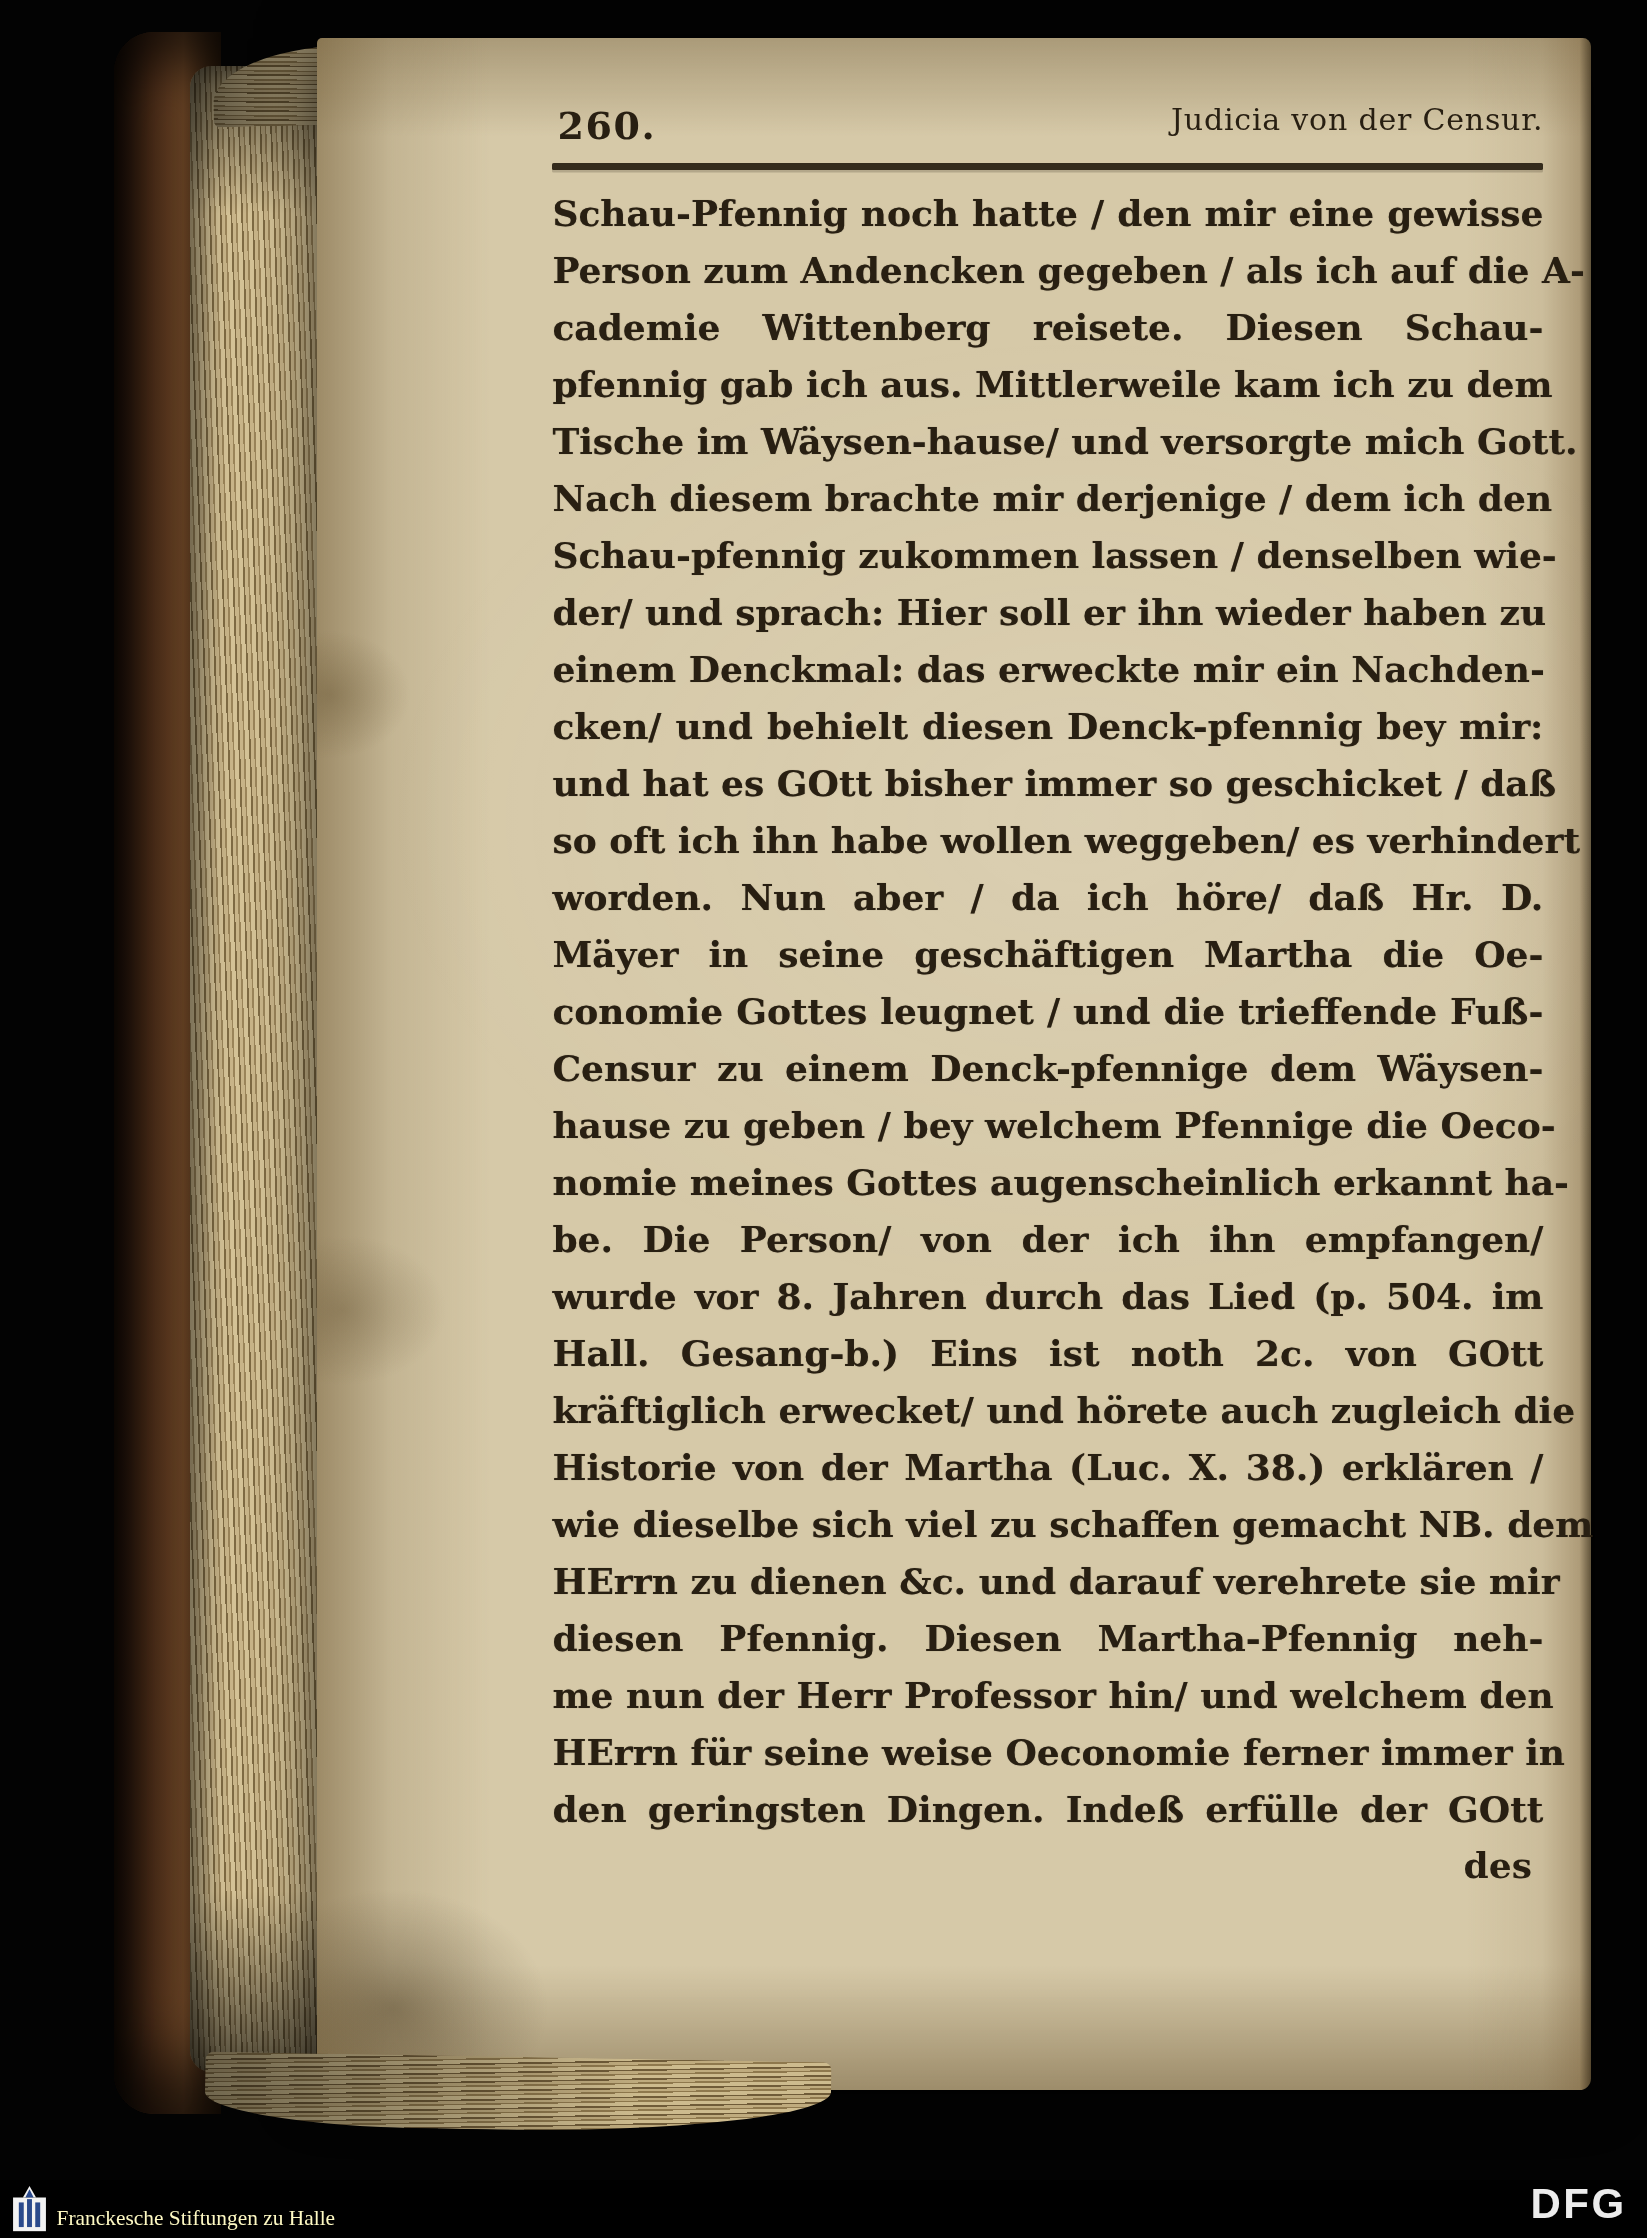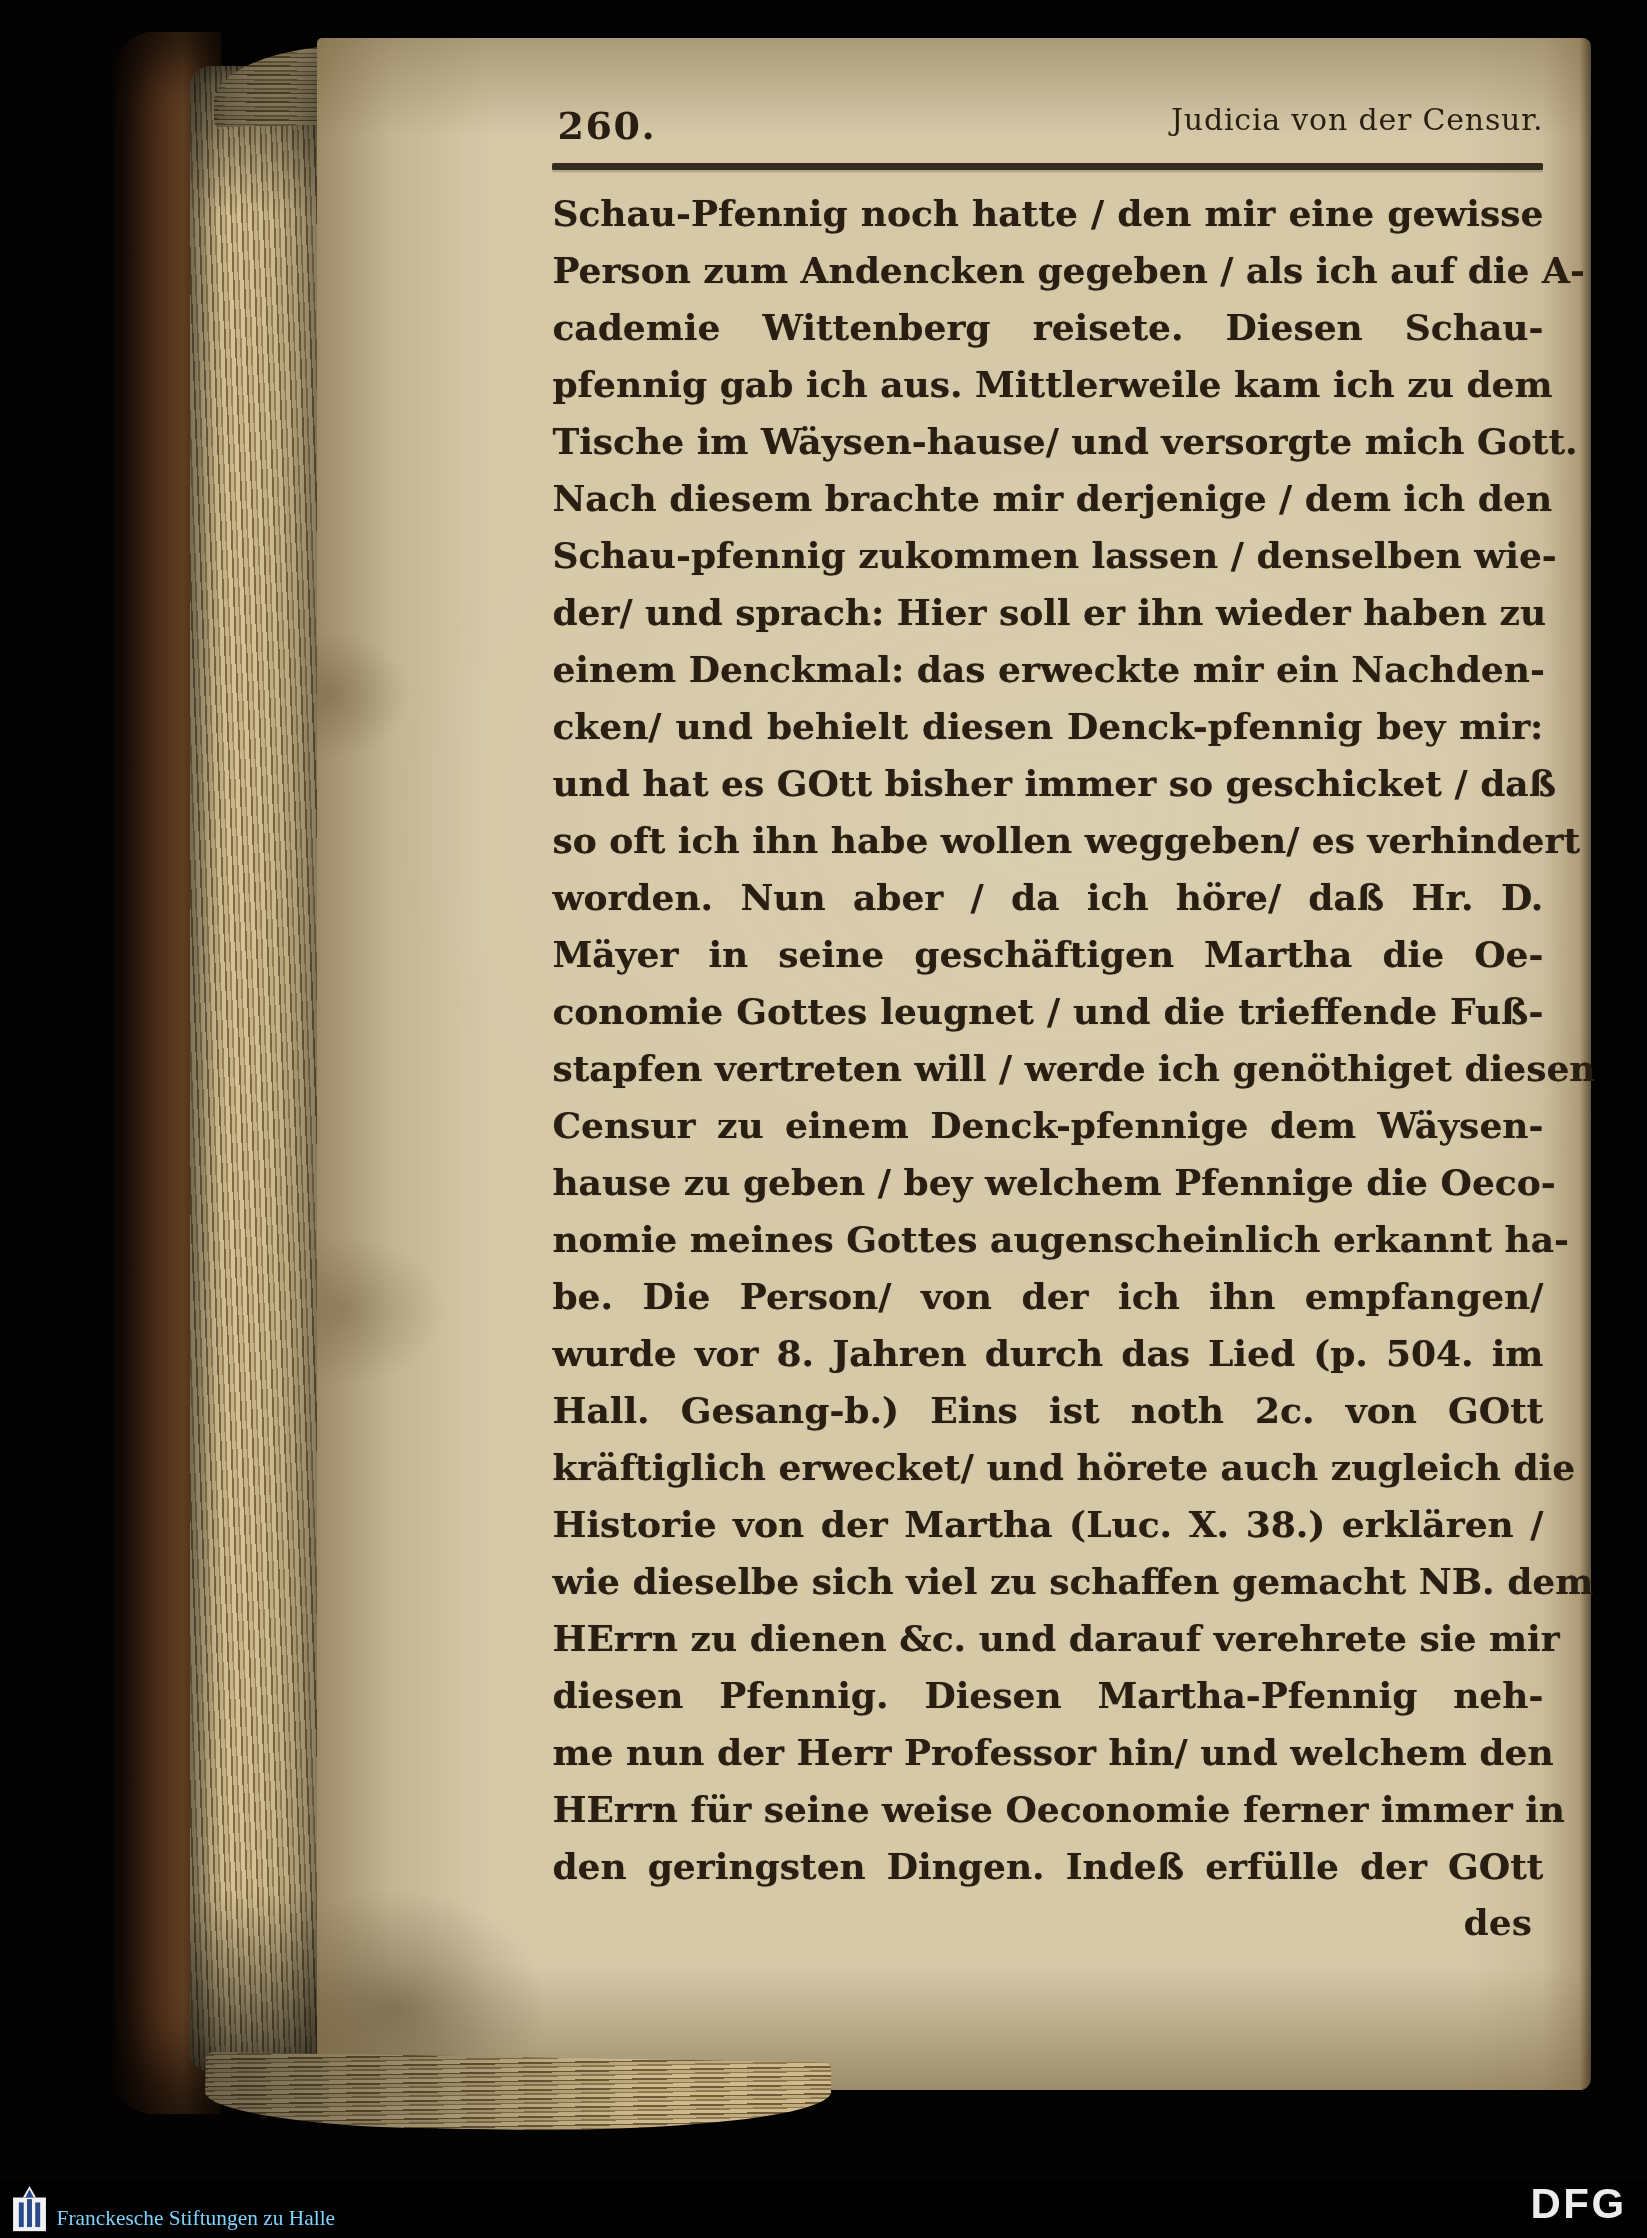--- a/index.html
+++ b/index.html
@@ -100,21 +100,21 @@
   .footer {
     position:absolute; left:0; bottom:0; width:1648px; height:59px;
     background:#000;
   }
   .footer-left {
     position:absolute; left:11.5px; bottom:6.6px;
     display:flex; align-items:flex-end; gap:10px;
   }
   .fs-emblem { width:35px; height:46px; display:block; }
   .footer-label {
-    color:#7dd3fc; font-family:"Liberation Serif", serif;
+    color:#fef9c3; font-family:"Liberation Serif", serif;
     font-size:21.4px; line-height:25px; padding-bottom:1.6px;
   }
   .dfg {
     position:absolute; right:21.4px; bottom:11.5px;
     color:#ececec; font-family:"Liberation Sans", sans-serif;
     font-weight:bold; font-size:42px; letter-spacing:2.5px;
   }
 </style>
 </head>
 <body>
@@ -145,21 +145,20 @@
             <div class="line">Nach diesem brachte mir derjenige / dem ich den</div>
             <div class="line">Schau-pfennig zukommen lassen / denselben wie-</div>
             <div class="line">der/ und sprach: Hier soll er ihn wieder haben zu</div>
             <div class="line">einem Denckmal: das erweckte mir ein Nachden-</div>
             <div class="line">cken/ und behielt diesen Denck-pfennig bey mir:</div>
             <div class="line">und hat es GOtt bisher immer so geschicket / daß</div>
             <div class="line">so oft ich ihn habe wollen weggeben/ es verhindert</div>
             <div class="line">worden.  Nun aber / da ich höre/ daß Hr. D.</div>
             <div class="line">Mäyer in seine geschäftigen Martha die Oe-</div>
             <div class="line">conomie Gottes leugnet / und die trieffende Fuß-</div>
-            <div class="line">stapfen vertreten will / werde ich genöthiget diesen</div>
             <div class="line">Censur zu einem Denck-pfennige dem Wäysen-</div>
             <div class="line">hause zu geben / bey welchem Pfennige die Oeco-</div>
             <div class="line">nomie meines Gottes augenscheinlich erkannt ha-</div>
             <div class="line">be.  Die Person/ von der ich ihn empfangen/</div>
             <div class="line">wurde vor 8. Jahren durch das Lied (p. 504. im</div>
             <div class="line">Hall. Gesang-b.) Eins ist noth 2c. von GOtt</div>
             <div class="line">kräftiglich erwecket/ und hörete auch zugleich die</div>
             <div class="line">Historie von der Martha (Luc. X. 38.) erklären /</div>
             <div class="line">wie dieselbe sich viel zu schaffen gemacht NB. dem</div>
             <div class="line">HErrn zu dienen &amp;c. und darauf verehrete sie mir</div>

